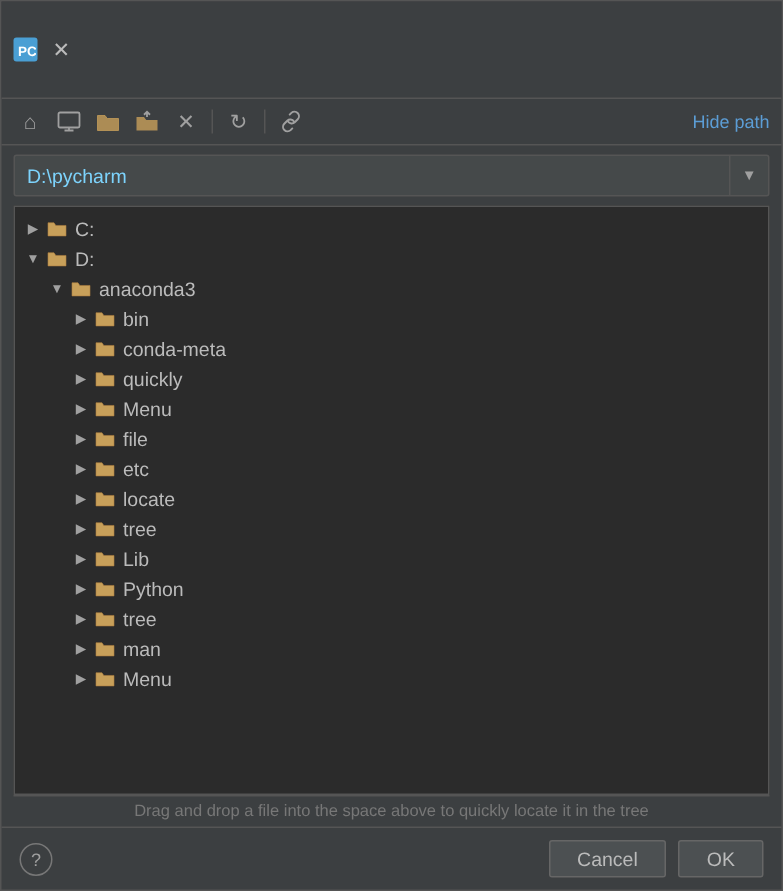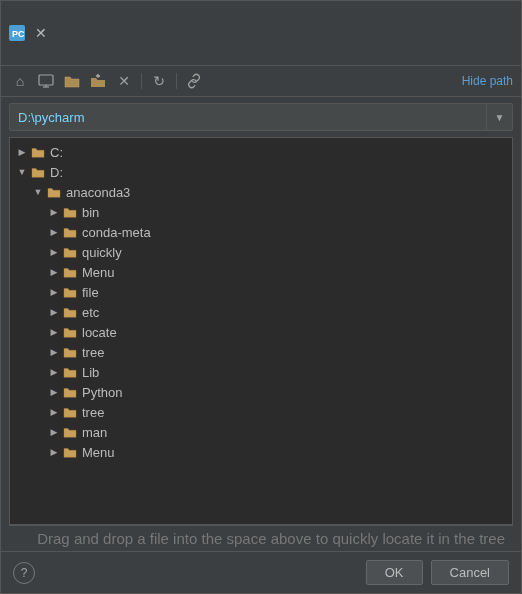--- a/index.html
+++ b/index.html
@@ -165,23 +165,23 @@
     .folder-icon svg {
       width: 14px;
       height: 12px;
     }
     .tree-label {
       color: #bbbbbb;
       font-size: 13px;
     }
     .drag-hint {
       padding: 4px 8px;
-      font-size: 15px;
+      font-size: 11px;
       color: #777;
-      text-align: right;
+      text-align: center;
       border-top: 1px solid #555;
       margin: 0 8px;
     }
     .footer {
       display: flex;
       justify-content: flex-end;
       align-items: center;
       padding: 8px 12px;
       gap: 8px;
       border-top: 1px solid #555;
@@ -426,16 +426,16 @@
   </svg>
         </span>
         <span class="tree-label">Menu</span>
       </div>
     </div>
 
   <div class="drag-hint">Drag and drop a file into the space above to quickly locate it in the tree</div>
 
   <div class="footer">
     <div class="help-btn">?</div>
+    <button class="footer-btn">Cancel</button>
     <button class="footer-btn primary">OK</button>
-    <button class="footer-btn">Cancel</button>
   </div>
 </div>
 
 </body></html>

